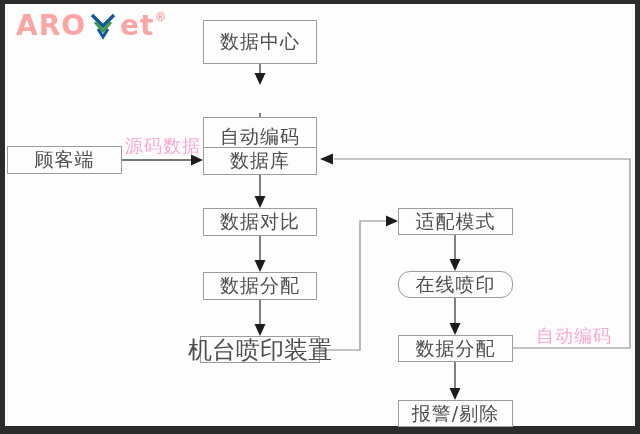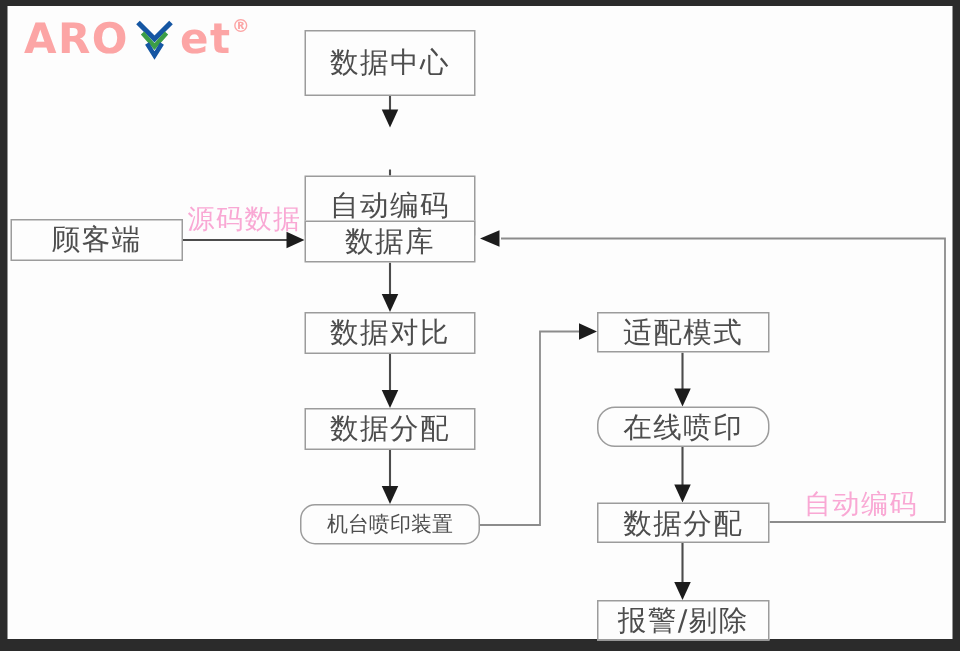--- a/index.html
+++ b/index.html
@@ -35,21 +35,21 @@
   .node {
     position: absolute;
     border: 1px solid #9c9c9c;
     background: #fdfdfd;
     color: #4d4d4d;
     font-size: 19px;
     display: flex; align-items: center; justify-content: center;
     white-space: nowrap;
     letter-spacing: 1px;
   }
-  .node.wide { font-size: 14px; letter-spacing: 0; border-radius: 10px; }
+  .node.wide { font-size: 24px; letter-spacing: 0; }
 
   .edge-label {
     position: absolute;
     color: #f9a8d4;
     font-size: 18px;
     white-space: nowrap;
     letter-spacing: 1px;
     font-family: Liberation Mono, monospace;
   }
 

